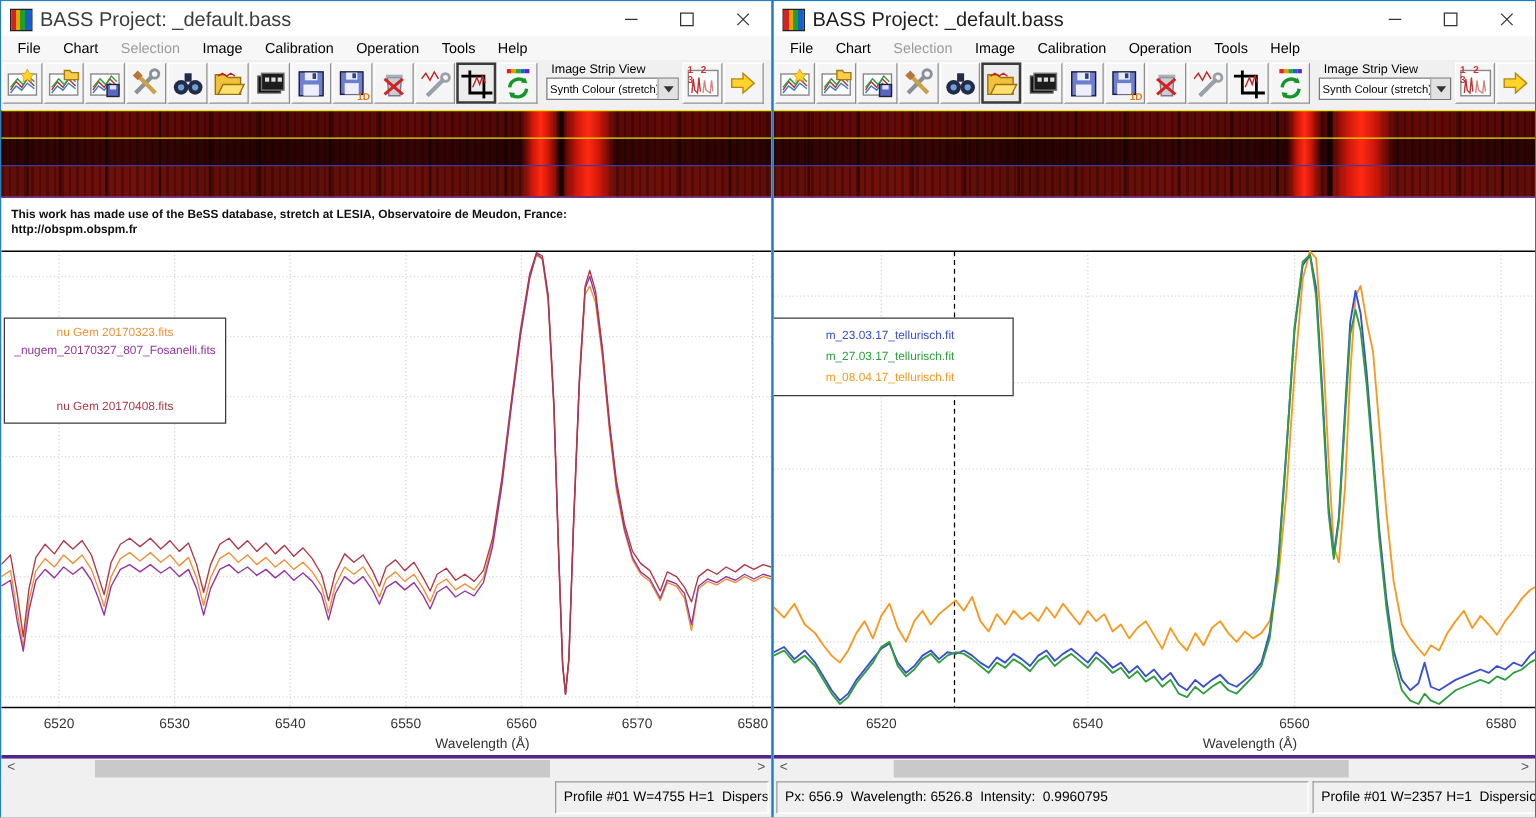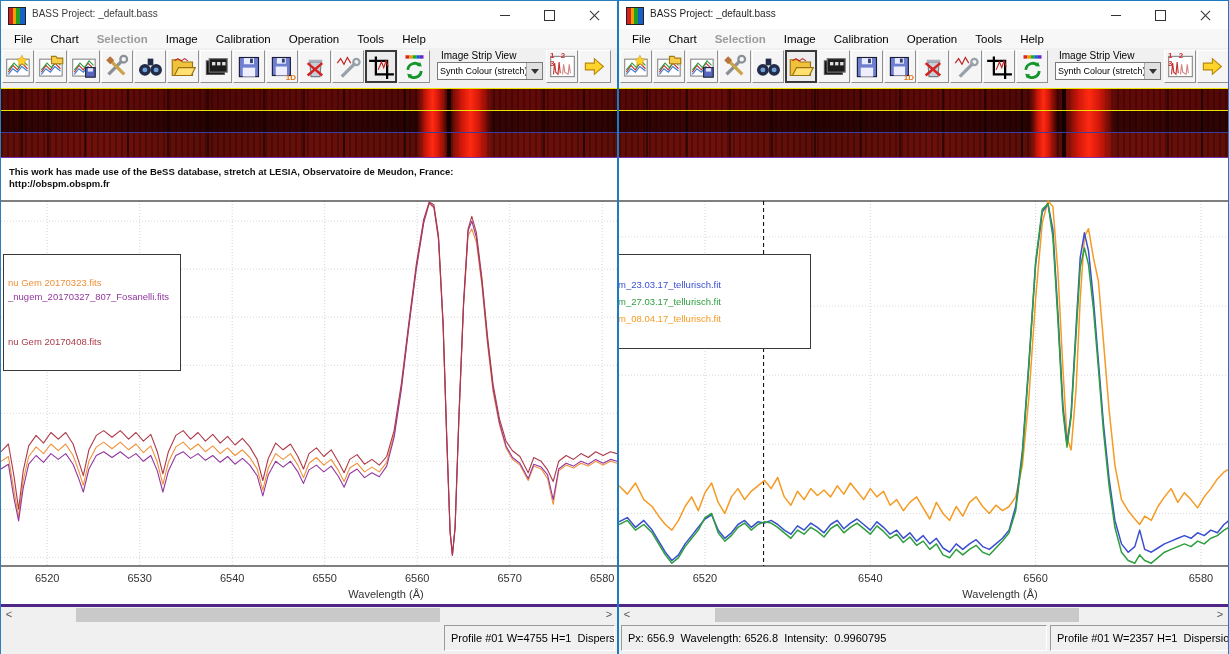--- a/index.html
+++ b/index.html
@@ -3,32 +3,32 @@
 <meta charset="utf-8">
 <style>
   html,body{margin:0;padding:0;background:#888;}
   .screen{position:relative;width:1229px;height:654px;overflow:hidden;background:#fff;font-family:"Liberation Sans",sans-serif;}
   .window{position:absolute;top:0;height:654px;background:#fff;overflow:hidden;box-sizing:border-box;}
   #win-left{left:0;width:617px;border-left:1px solid #2a7fbc;border-top:1px solid #2a7fbc;}
   #win-right{left:617px;width:612px;border-left:2px solid #1d7bc4;border-top:1px solid #1d7bc4;border-right:1px solid #1d7bc4;}
   .titlebar{position:absolute;top:0;left:0;right:0;height:28px;background:#fff;}
   .appicon{position:absolute;left:7px;top:6px;width:16px;height:16px;border:1px solid #222;
     background:linear-gradient(90deg,#d22222 0 25%,#f0a000 25% 45%,#22a022 45% 70%,#1660c8 70% 100%);}
-  .title{position:absolute;left:31px;top:7px;font-size:10px;color:#1f1f1f;}
+  .title{position:absolute;left:31px;top:7px;font-size:16px;color:#1f1f1f;}
   #win-left .title{color:#3c3c3c;}
   .caption-buttons{position:absolute;right:0;top:0;height:28px;display:flex;}
   .cap{width:45px;height:28px;display:flex;align-items:center;justify-content:center;}
   .glyph-min{width:10px;height:1px;background:#333;}
   .glyph-max{width:9px;height:9px;border:1px solid #333;}
   .glyph-close{position:relative;width:11px;height:11px;}
   .glyph-close:before,.glyph-close:after{content:"";position:absolute;left:-1px;top:5px;width:13px;height:1px;background:#333;}
   .glyph-close:before{transform:rotate(45deg);} .glyph-close:after{transform:rotate(-45deg);}
   .menubar{position:absolute;top:28px;left:0;right:0;height:19px;background:#f7f7f7;display:flex;align-items:center;padding-left:4px;font-size:11.5px;}
   .menu-item{padding:2px 9px;color:#000;}
-  .menu-item.disabled{color:#9c9c9c;font-weight:bold;}
+  .menu-item.disabled{color:#9c9c9c;}
   .toolbar{position:absolute;top:47px;left:0;right:0;height:40px;background:#f0f0f0;display:flex;align-items:flex-start;overflow:hidden;}
   .tbtn{position:relative;flex:none;width:32px;height:33px;margin:2px 0 0 1px;background:#f5f5f5;
     border:1px solid;border-color:#ffffff #909090 #909090 #ffffff;display:flex;align-items:center;justify-content:center;box-sizing:border-box;}
   .tbtn.active{border:2px solid #3a3a3a;background:#ececec;}
   .tbtn svg{width:27px;height:25px;}
   .tbadge{position:absolute;right:1px;bottom:0;font-size:8px;font-weight:bold;color:#e07518;line-height:8px;}
   .tbtn[data-name="profile-select-icon"] .tbadge{top:1px;bottom:auto;left:3px;right:auto;color:#d03030;letter-spacing:2px;}
   .svgroup{position:relative;flex:none;width:106px;margin:0 2px 0 7px;height:40px;}
   .svlabel{font-size:10px;color:#000;margin:2px 0 1px 4px;white-space:nowrap;}
   .combo{position:relative;height:18px;background:#fff;border:1px solid #7a7a7a;display:flex;align-items:center;box-sizing:border-box;}
@@ -41,21 +41,21 @@
       linear-gradient(180deg, rgba(255,40,20,.10) 0 22px, rgba(0,0,0,.30) 22px 44px, rgba(255,60,30,.17) 44px 70px),
       linear-gradient(90deg,#420404 0%,#540707 16%,#390303 34%,#4e0606 52%,#370303 70%,#520606 86%,#3e0404 100%);}
   .strip-band{position:absolute;top:0;bottom:1px;z-index:1;
     background:linear-gradient(90deg, rgba(255,20,8,0) 0%, rgba(228,26,10,.88) 30%, #ff2a12 50%, rgba(228,26,10,.88) 70%, rgba(255,20,8,0) 100%);}
   .strip-gap{position:absolute;top:0;bottom:1px;width:4px;margin-left:-2px;background:rgba(15,0,0,.88);z-index:2;}
   .strip-dark{position:absolute;top:0;bottom:1px;width:2px;background:rgba(0,0,0,.45);}
   .strip-hline{position:absolute;left:0;right:0;height:1px;z-index:3;}
   .bess-note{position:absolute;top:165px;left:8px;font-size:9.5px;font-weight:bold;line-height:12px;color:#101010;z-index:4;}
   svg.chart{position:absolute;top:157px;left:0;z-index:1;}
   .chart text{font-family:"Liberation Sans",sans-serif;font-size:11px;fill:#333;}
-  .legend{position:absolute;background:#fff;border:1px solid #3a3a3a;font-size:9.5px;padding:21px 4px;z-index:5;white-space:nowrap;overflow:hidden;}
+  .legend{position:absolute;background:#fff;border:1px solid #3a3a3a;font-size:9.5px;padding:5px 4px;z-index:5;white-space:nowrap;overflow:hidden;text-align:center;}
   #win-left .legend{left:2px;top:253px;width:168px;}
   #win-left .legend .lrow{line-height:14px;}
   #win-right .legend{left:-6px;top:253px;width:188px;}
   #win-right .legend .lrow{line-height:17px;}
   .purple-line{position:absolute;top:603px;left:0;right:0;height:3px;background:#4f2586;z-index:6;}
   .hscroll{position:absolute;top:606px;left:0;right:0;height:16px;background:#f0f0f0;z-index:6;}
   .harrow{position:absolute;top:0;width:16px;height:16px;color:#555;font-size:11px;line-height:15px;text-align:center;}
   .harrow.left{left:0;} .harrow.right{right:0;}
   .hthumb{position:absolute;top:1px;height:14px;background:#c9c9c9;}
   .statusbar{position:absolute;top:622px;left:0;right:0;bottom:0;background:#f0f0f0;z-index:6;}

